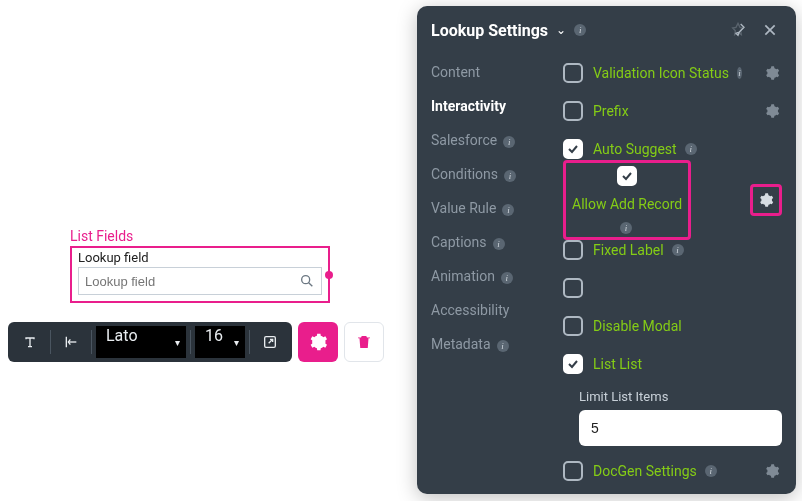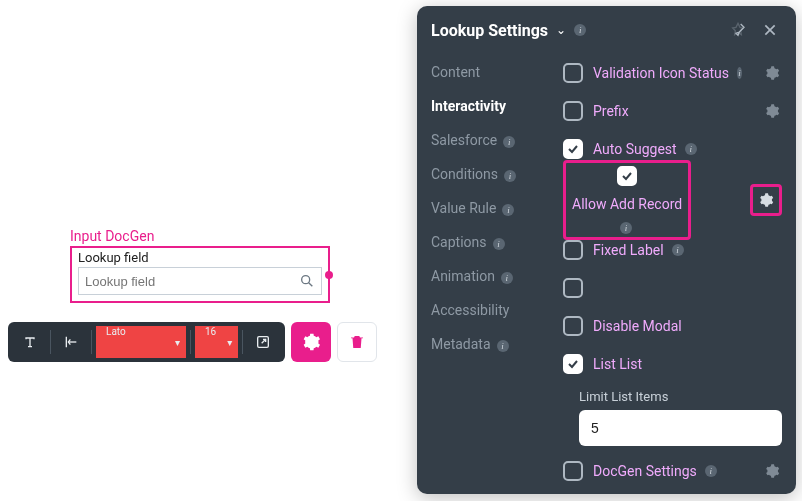--- a/index.html
+++ b/index.html
@@ -86,26 +86,26 @@
     display: flex;
     align-items: center;
     justify-content: center;
     cursor: pointer;
     font-size: 14px;
   }
   .tb-sep {
     width: 1px; height: 24px; background: #4a5560;
   }
   .tb-select {
-    background: #ef4444;
+    background: #000000;
     color: #e8ecef;
     border: none;
     height: 32px;
     padding: 0 22px 0 10px;
-    font-size: 10px;
+    font-size: 16px;
     cursor: pointer;
     position: relative;
   }
   .tb-select-wrap {
     position: relative;
     display: flex;
     align-items: center;
   }
   .tb-select-wrap .chev {
     position: absolute;
@@ -219,21 +219,21 @@
     border-radius: 5px;
     display:flex; align-items:center; justify-content:center;
     cursor:pointer;
     flex-shrink:0;
   }
   .checkbox.checked {
     background:#fff;
     border-color:#fff;
     color:#343e48;
   }
-  .opt-label { color:#f0abfc; font-size:14px; flex:0 0 auto; }
+  .opt-label { color:#84cc16; font-size:14px; flex:0 0 auto; }
   .opt-row .info-dot { margin-left:-2px; }
   .opt-row .row-spacer { flex:1; }
   .row-gear {
     color:#7f8a95;
     width:20px; height:20px;
     display:flex; align-items:center; justify-content:center;
     cursor:pointer;
     flex-shrink:0;
   }
 
@@ -268,21 +268,21 @@
     color:#222;
     width: 100%;
   }
 
   svg { display:block; }
 </style>
 </head>
 <body>
 
 <div class="canvas">
-  <div class="input-fields-label">Input DocGen</div>
+  <div class="input-fields-label">List Fields</div>
   <div class="lookup-widget">
     <div class="lookup-title">Lookup field</div>
     <div class="lookup-input-row">
       <input class="lookup-input" placeholder="Lookup field" style="">
       <span class="lookup-search-icon">
         <svg width="16" height="16" viewBox="0 0 24 24" fill="none" stroke="currentColor" stroke-width="2">
             <circle cx="10" cy="10" r="6"></circle>
             <line x1="20" y1="20" x2="14.5" y2="14.5"></line>
           </svg>
       </span>

